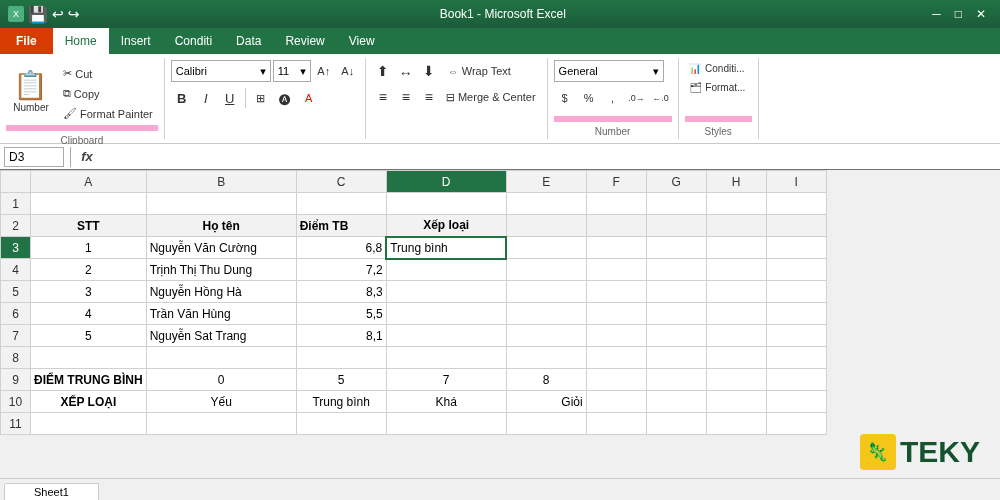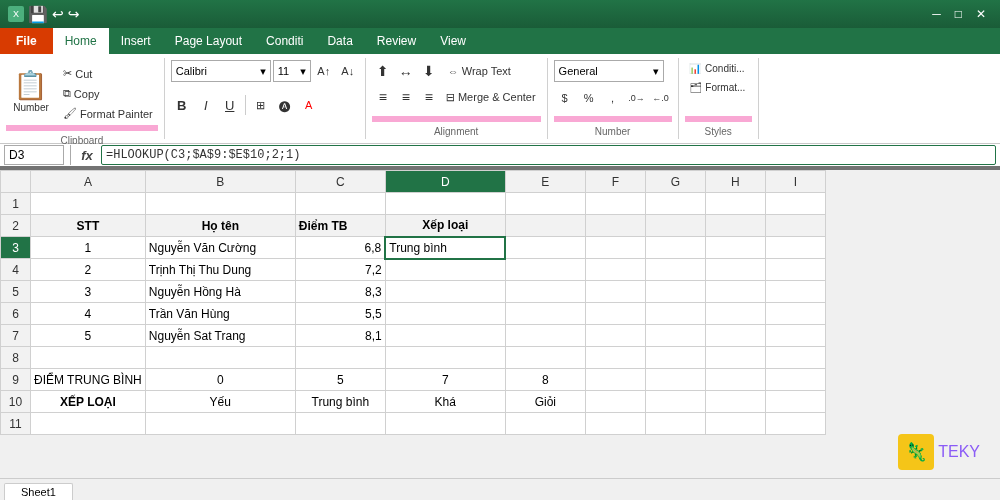--- a/index.html
+++ b/index.html
@@ -128,21 +128,21 @@
       border: 1px solid #aaa;
       padding: 2px 4px;
       width: 38px;
       font-size: 11px;
       height: 22px;
       display: flex;
       align-items: center;
       cursor: pointer;
       justify-content: space-between;
     }
-    .font-top-row { display: flex; gap: 2px; align-items: center; margin-bottom: 10px; }
+    .font-top-row { display: flex; gap: 2px; align-items: center; margin-bottom: 3px; }
     .font-bottom-row { display: flex; gap: 2px; align-items: center; }
     .fmt-btn {
       width: 22px; height: 22px;
       border: 1px solid transparent;
       border-radius: 2px;
       display: flex; align-items: center; justify-content: center;
       cursor: pointer; font-size: 13px; color: #333;
     }
     .fmt-btn.bold { font-weight: bold; }
     .fmt-btn.italic { font-style: italic; }
@@ -188,21 +188,21 @@
       justify-content: space-between;
       margin-bottom: 3px;
     }
 
     
     #formula-bar {
       display: flex;
       align-items: center;
       height: 26px;
       background: white;
-      border-bottom: 4px solid #737373;
+      border-bottom: 1px solid #737373;
       padding: 0 4px;
       gap: 4px;
     }
     #cell-ref-box {
       border: 1px solid #aaa;
       width: 60px;
       height: 20px;
       display: flex;
       align-items: center;
       padding: 0 4px;
@@ -275,68 +275,68 @@
       width: 36px;
       height: 36px;
       background: #f5c518;
       border-radius: 4px;
       display: flex;
       align-items: center;
       justify-content: center;
       font-size: 18px;
     }
     .teky-text {
-      font-size: 16px;
-      font-weight: normal;
-      color: #8b5cf6;
+      font-size: 30px;
+      font-weight: bold;
+      color: #14532d;
     }
 
     
     #sheet-tabs {
       display: flex;
       background: #f0f0f0;
       border-top: 1px solid #ccc;
       height: 22px;
       align-items: flex-end;
       padding-left: 4px;
     }
     .sheet-tab {
-      padding: 2px 16px;
+      padding: 2px 29px;
       border: 1px solid #ccc;
       border-bottom: none;
       background: white;
       font-size: 11px;
       cursor: pointer;
       border-radius: 2px 2px 0 0;
     }
   </style>
 </head>
 <body>
 
 <div id="app" style="display:flex;flex-direction:column;height:500px;width:1000px;overflow:hidden;">
 
   <div id="title-bar">
     <div id="title-bar-left">
       <div class="title-icon">X</div>
       <span style="font-size:16px;cursor:pointer;">💾</span>
       <span style="font-size:14px;cursor:pointer;">↩</span>
       <span style="font-size:14px;cursor:pointer;">↪</span>
     </div>
+    <div id="title-bar-title">Book1 - Microsoft Excel</div>
     <div id="title-bar-controls">
       <span style="cursor:pointer;padding:0 6px;">─</span>
       <span style="cursor:pointer;padding:0 6px;">□</span>
       <span style="cursor:pointer;padding:0 6px;">✕</span>
     </div>
   </div>
 
   <div id="menu-bar">
     <div id="file-tab">File</div>
     <div class="menu-item active">Home</div>
     <div class="menu-item">Insert</div>
-    <div class="menu-item">Page Layout</div>
     <div class="menu-item">Conditi</div>
     <div class="menu-item">Data</div>
     <div class="menu-item">Review</div>
     <div class="menu-item">View</div>
   </div>
 
   <div id="ribbon">
 
     <div class="ribbon-group">
       <div class="ribbon-group-content">
@@ -402,21 +402,20 @@
         <div class="align-row">
           <div class="align-btn">≡</div>
           <div class="align-btn" style="font-weight:bold;">≡</div>
           <div class="align-btn">≡</div>
           <div class="merge-btn">
             <span>⊟</span>
             <span>Merge &amp; Center</span>
           </div>
         </div>
       </div>
-      <div class="ribbon-group-label">Alignment</div>
     </div>
 
     <div class="ribbon-group" style="min-width:120px;">
       <div class="ribbon-group-content" style="flex-direction:column;">
         <div class="number-format-box">
           <span>General</span>
           <span>▾</span>
         </div>
         <div style="display:flex;gap:2px;align-items:center;">
           <div class="fmt-btn" style="font-size:11px;">$</div>
@@ -446,21 +445,20 @@
   </div>
 
   <div id="formula-bar">
     <div id="cell-ref-box">
       <span>D3</span>
     </div>
     <div id="formula-divider"></div>
     <div id="formula-icon">
       <span style="font-style:italic;font-weight:bold;color:#444;">fx</span>
     </div>
-    <input id="formula-input" type="text" value="=HLOOKUP(C3;$A$9:$E$10;2;1)" style="">
   </div>
 
   <div id="sheet-area" style="flex:1;overflow:auto;">
     <table class="grid" id="main-grid">
       <colgroup>
         <col style="width:30px;">
         <col style="width:100px;">
         <col style="width:150px;">
         <col style="width:90px;">
         <col style="width:120px;">
@@ -580,37 +578,37 @@
             <td></td>
             <td></td>
             <td></td>
             <td></td>
             <td></td>
             <td></td>
             <td></td>
           </tr>
           <tr>
             <th class="row-header">9</th>
-            <td style="font-weight: normal; text-align: center;">ĐIỂM TRUNG BÌNH</td>
+            <td style="font-weight: bold; text-align: center;">ĐIỂM TRUNG BÌNH</td>
             <td style="text-align: center;">0</td>
             <td style="text-align: center;">5</td>
             <td style="text-align: center;">7</td>
             <td style="text-align: center;">8</td>
             <td style="text-align: center;"></td>
             <td style="text-align: center;"></td>
             <td style="text-align: center;"></td>
             <td style="text-align: center;"></td>
           </tr>
           <tr>
             <th class="row-header">10</th>
             <td style="font-weight: bold; text-align: center;">XẾP LOẠI</td>
             <td style="text-align: center;">Yếu</td>
             <td style="text-align: center;">Trung bình</td>
             <td style="text-align: center;">Khá</td>
-            <td style="text-align: center;">Giỏi</td>
+            <td style="text-align: right;">Giỏi</td>
             <td style="text-align: center;"></td>
             <td style="text-align: center;"></td>
             <td style="text-align: center;"></td>
             <td style="text-align: center;"></td>
           </tr>
           <tr>
             <th class="row-header">11</th>
             <td></td>
             <td></td>
             <td></td>

